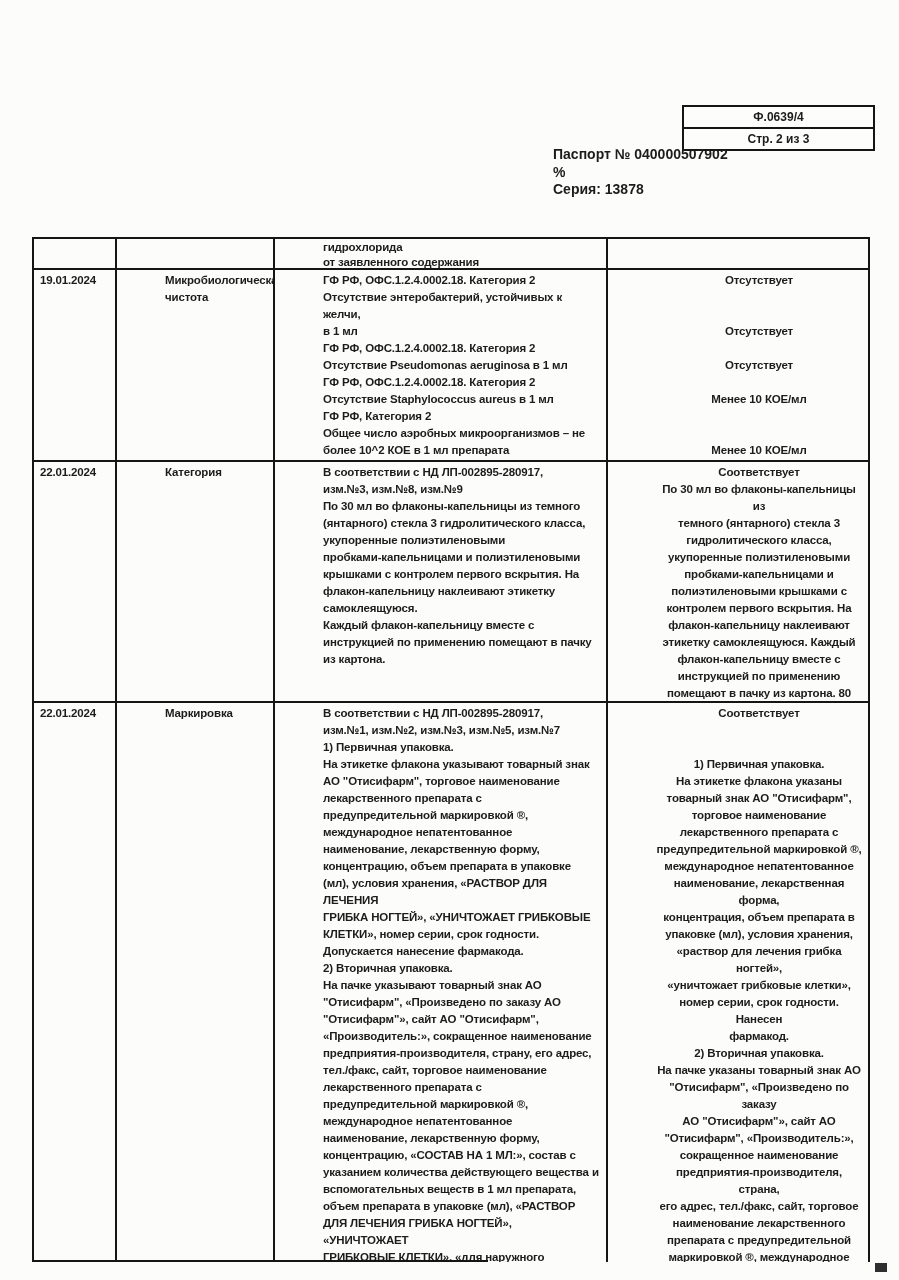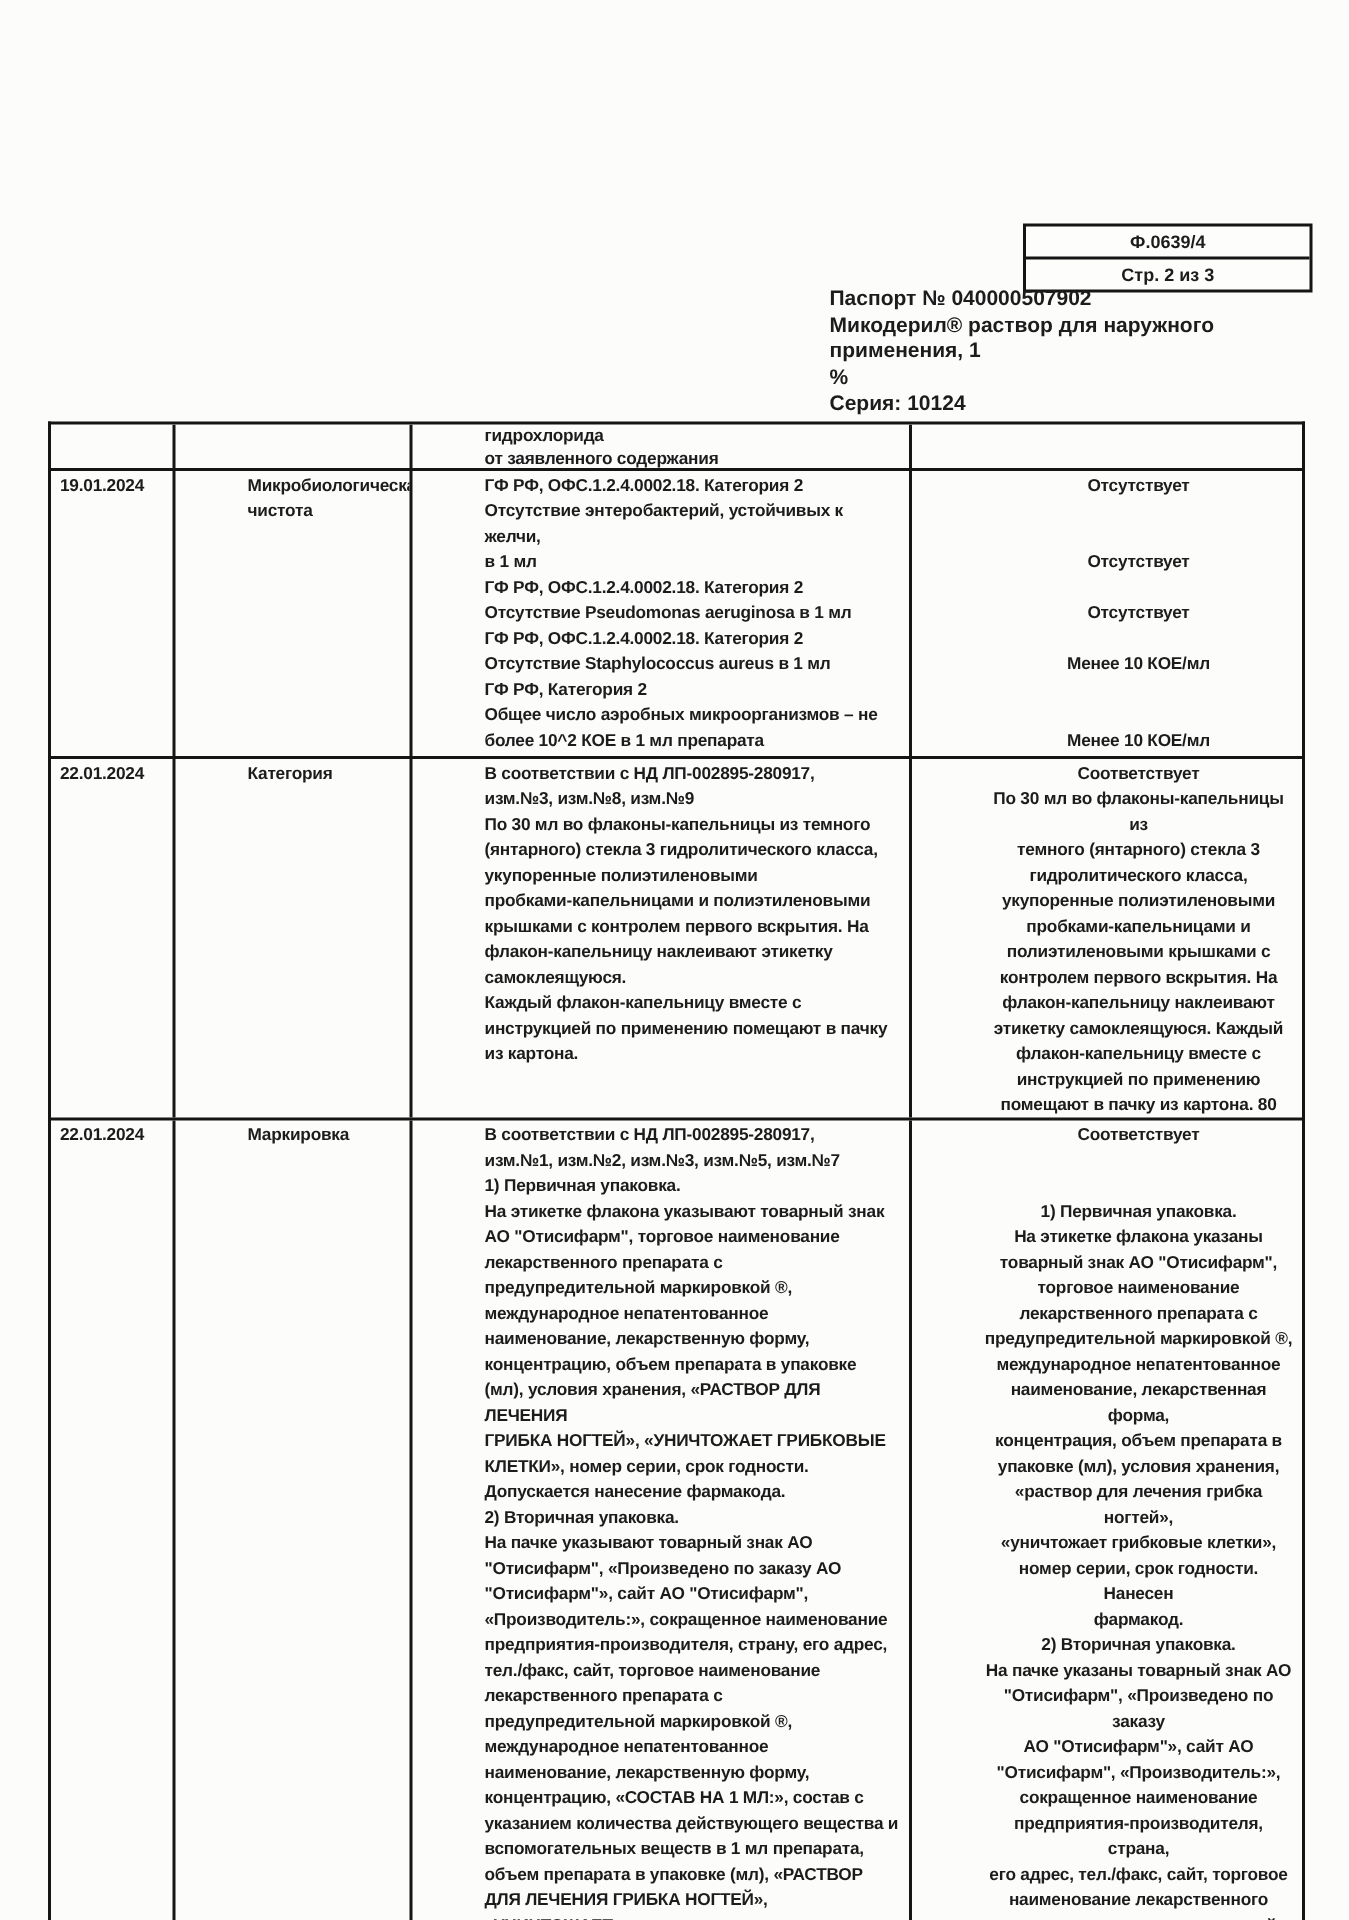--- a/index.html
+++ b/index.html
@@ -1,21 +1,21 @@
 <!DOCTYPE html>
 <html><head>
 <meta charset="utf-8">
 <style>
   html, body { margin:0; padding:0; }
   body {
     width:899px; height:1280px; overflow:hidden; position:relative;
     background:#fcfcfb; color:#1c1c1c;
     font-family:"Liberation Sans", sans-serif;
   }
-  .page { position:absolute; inset:0;margin-top:44px; }
+  .page { position:absolute; inset:0; }
 
   
   .form-box {
     position:absolute; left:682px; top:105px; width:193px;
     border:2px solid #151515; box-sizing:border-box; background:#fdfdfc;
   }
   .form-box-cell {
     height:20px; line-height:20px; text-align:center;
     font-size:12px; font-weight:bold;
   }
@@ -56,23 +56,22 @@
 
 <div class="page">
 
   <div class="form-box">
     <div class="form-box-cell first">Ф.0639/4</div>
     <div class="form-box-cell">Стр. 2 из 3</div>
   </div>
 
   <div class="header-block">
     <div>Паспорт № 040000507902</div>
-    <div>Микодерил® раствор для наружного применения, 1</div>
     <div>%</div>
-    <div>Серия: 10124</div>
+    <div>Серия: 13878</div>
   </div>
 
   <div class="table">
 
     <div class="trow r0" style="height:31px">
       <div class="cell c-date"></div>
       <div class="cell c-name cell-lines"></div>
       <div class="cell c-spec cell-lines">гидрохлорида
 от заявленного содержания</div>
       <div class="cell c-result cell-lines"></div>

